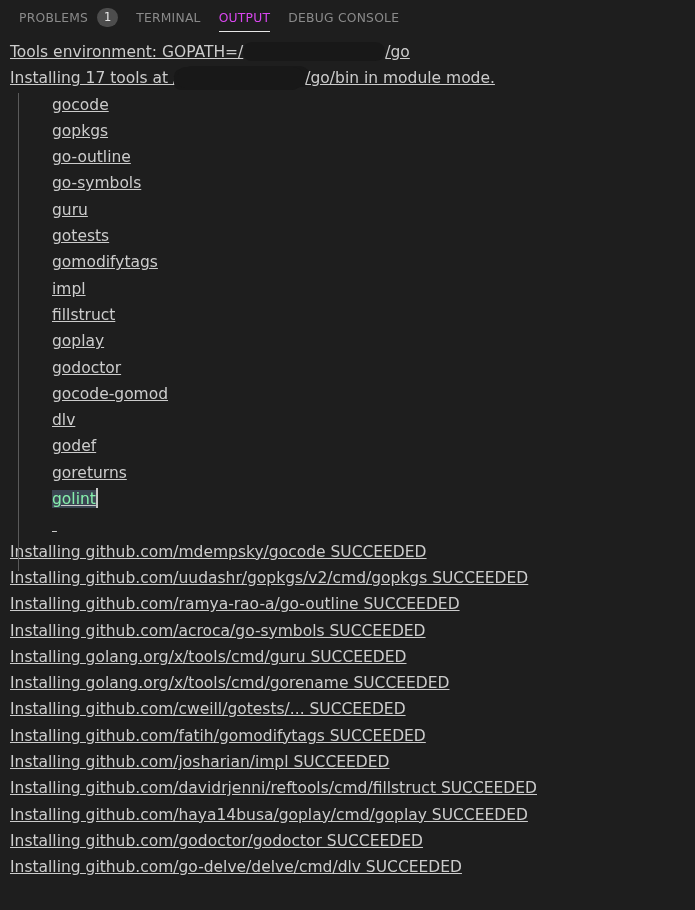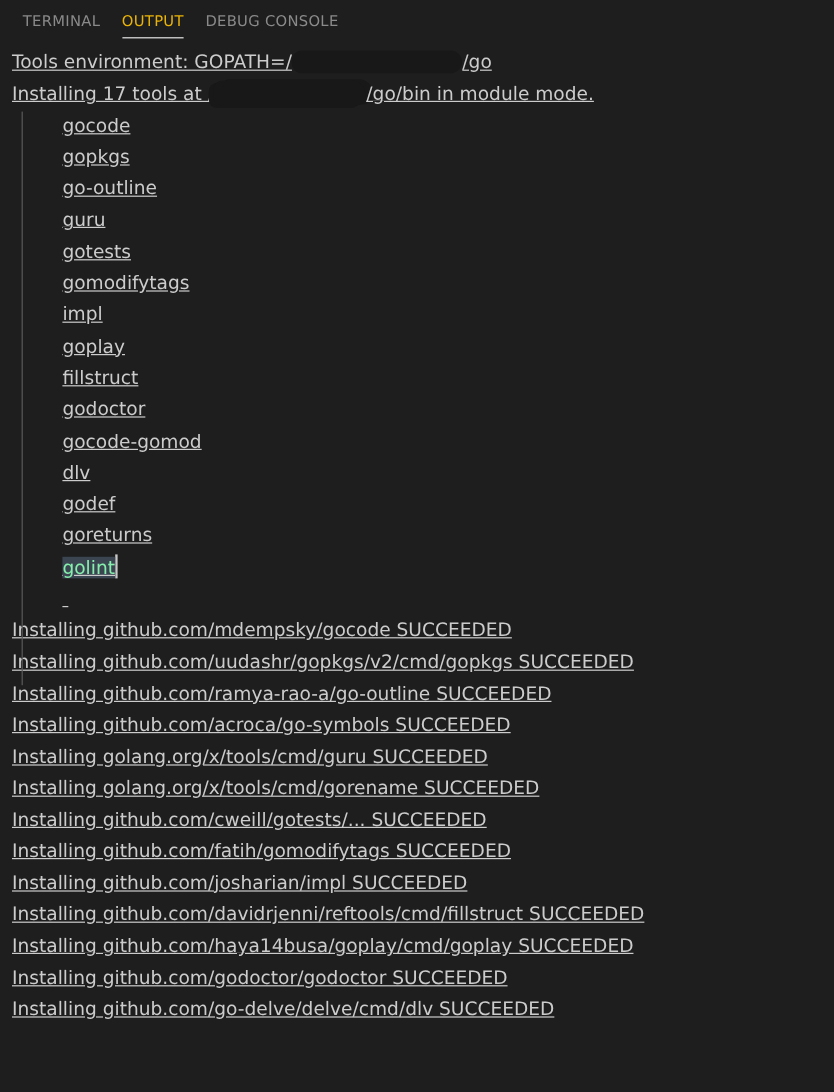--- a/index.html
+++ b/index.html
@@ -33,21 +33,21 @@
     align-items: center;
     height: 35px;
     padding: 0 9px;
     font-size: 12.3px;
     letter-spacing: 0.25px;
     color: #8a8a8a;
     text-transform: uppercase;
     white-space: nowrap;
     cursor: pointer;
   }
-  .panel-tab.active { color: #eab308; }
+  .panel-tab.active { color: #d946ef; }
   .panel-tab.active .tab-underline {
     position: absolute;
     left: 9px;
     right: 9px;
     bottom: 3px;
     height: 1.5px;
     background: #e7e7e7;
   }
   .badge {
     margin-left: 9px;
@@ -127,20 +127,24 @@
     background: #c8c8c8;
     vertical-align: -4px;
     margin-left: 0px;
   }
 </style>
 </head>
 <body>
 
 <div class="panel-tabs">
 
+  <div class="panel-tab">
+    <span>PROBLEMS</span>
+    <span class="badge">1</span>
+  </div>
 
   <div class="panel-tab">
     <span>TERMINAL</span>
   </div>
 
   <div class="panel-tab active">
     <span>OUTPUT</span>
     <span class="tab-underline"></span>
   </div>
 
@@ -155,26 +159,27 @@
   <div class="indent-guide"></div>
 
   <div class="out-line"><span>Tools environment: GOPATH=/</span><span class="blob blob-a"></span><span>/go</span></div>
 
   <div class="out-line"><span>Installing 17 tools at /</span><span class="blob blob-b"></span><span>/go/bin in module mode.</span></div>
 
   <div>
     <div class="out-line indented">gocode</div>
     <div class="out-line indented">gopkgs</div>
     <div class="out-line indented">go-outline</div>
+    <div class="out-line indented">go-symbols</div>
     <div class="out-line indented">guru</div>
     <div class="out-line indented">gotests</div>
     <div class="out-line indented">gomodifytags</div>
     <div class="out-line indented">impl</div>
+    <div class="out-line indented">fillstruct</div>
     <div class="out-line indented">goplay</div>
-    <div class="out-line indented">fillstruct</div>
     <div class="out-line indented">godoctor</div>
     <div class="out-line indented">gocode-gomod</div>
     <div class="out-line indented">dlv</div>
     <div class="out-line indented">godef</div>
     <div class="out-line indented">goreturns</div>
 
     <div class="out-line indented"><span class="sel">golint</span><span class="caret"></span></div>
   </div>
 
   <div class="out-line indented"> </div>

